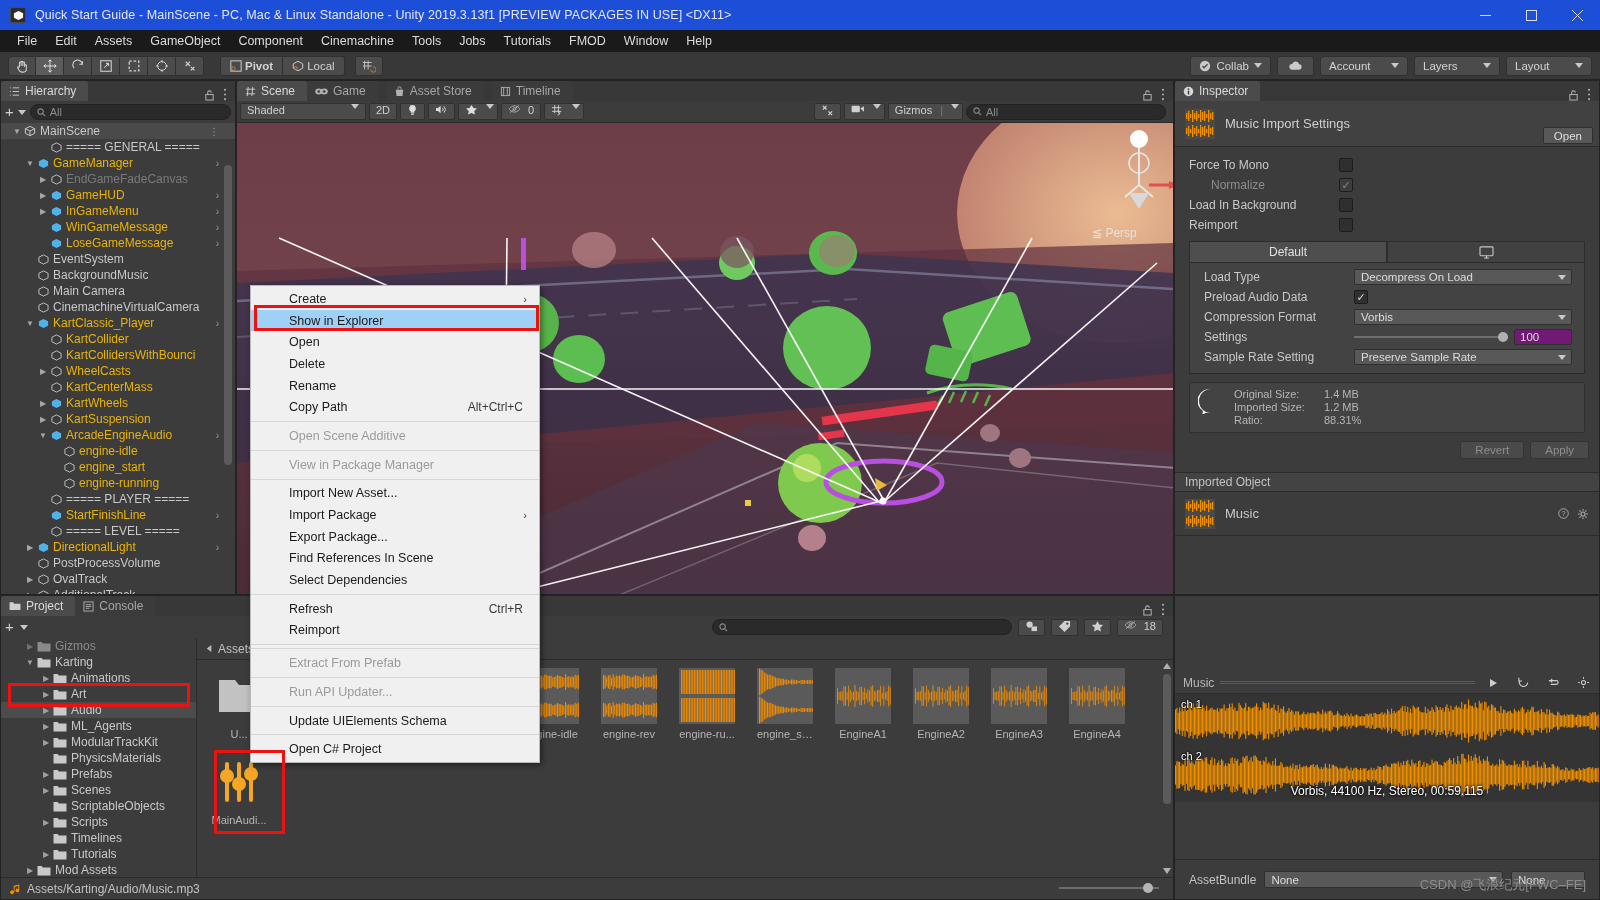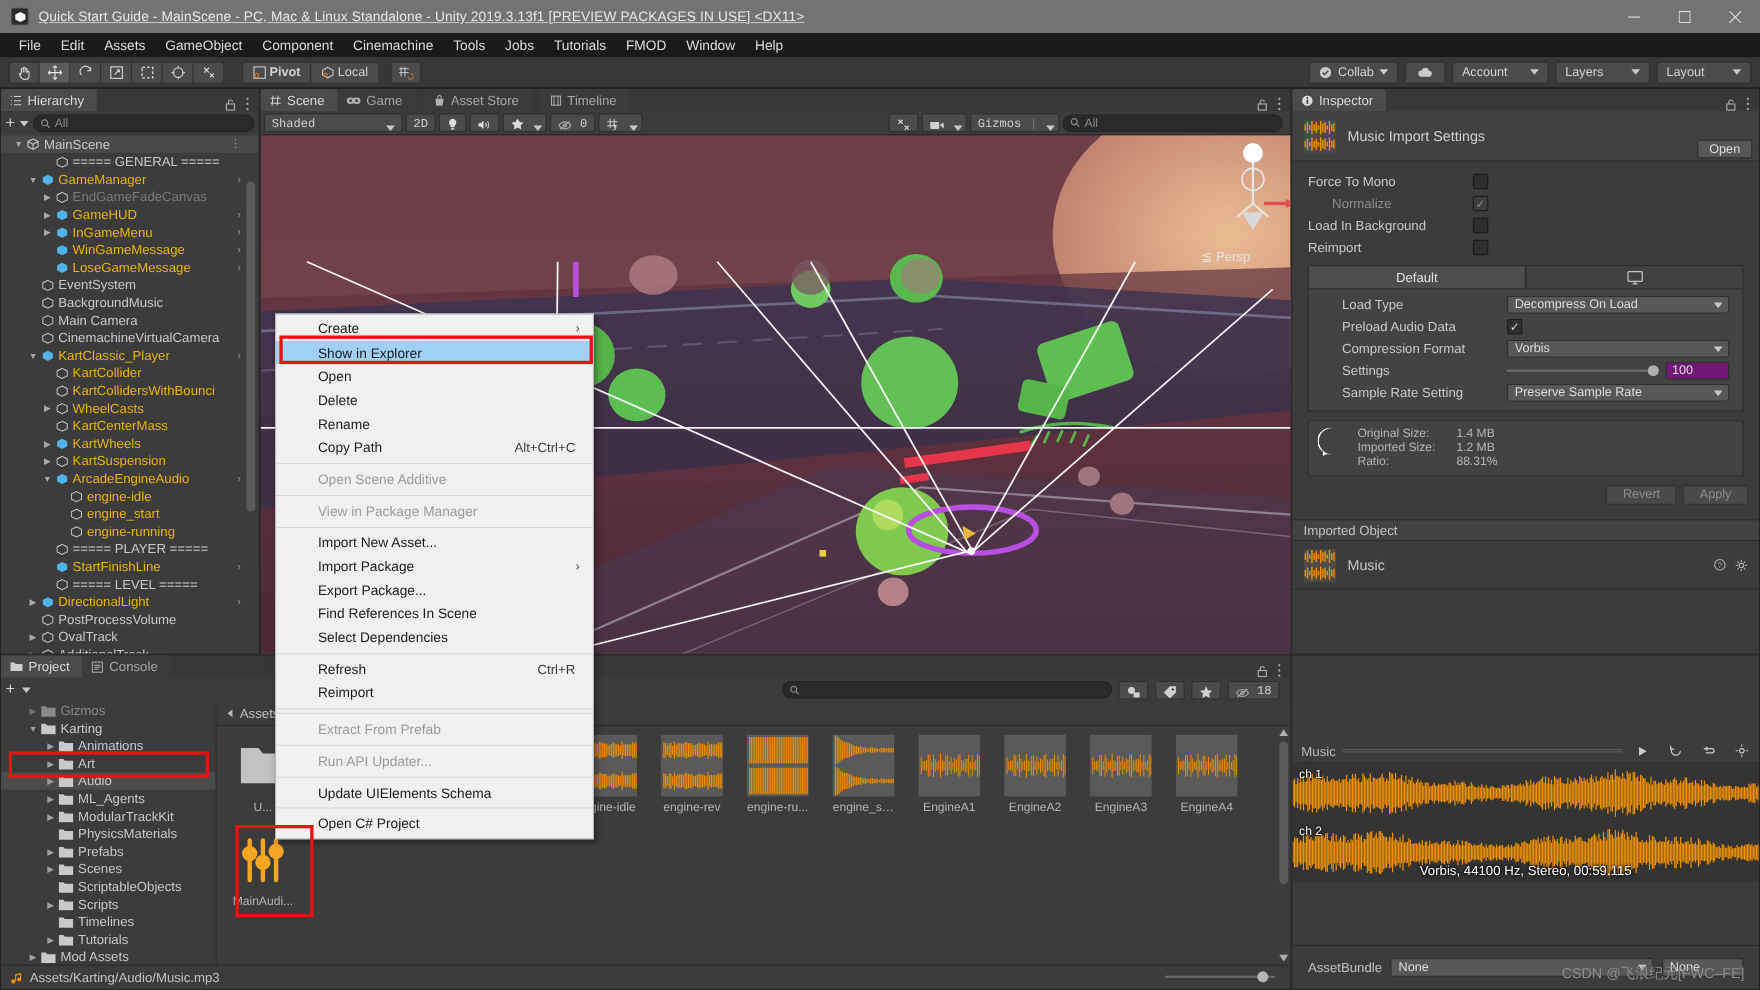--- a/index.html
+++ b/index.html
@@ -9,21 +9,21 @@
     font-size: 12px;
     background:#383838;
     color:#c4c4c4;
     -webkit-font-smoothing: antialiased;
   }
   .app { position:relative; width:1600px; height:900px; }
 
   
   .titlebar {
     position:absolute; left:0; top:0; width:1600px; height:30px;
-    background:#737373; display:flex; align-items:center;text-decoration:underline;
+    background:#1d4ed8; display:flex; align-items:center;
   }
   .titlebar .tb-icon {
     width:16px; height:16px; margin-left:10px; margin-right:9px;
     background:#2c2c2c; border:1px solid #4b4b4b; border-radius:2px;
     display:flex; align-items:center; justify-content:center;
   }
   .titlebar .tb-icon svg { display:block; }
   .titlebar .tb-title { font-size:12.5px; color:#e6e6e6; letter-spacing:.1px; }
   .win-btns { margin-left:auto; display:flex; height:30px; }
   .win-btn { width:46px; height:30px; display:flex; align-items:center; justify-content:center; color:#d8d8d8; }
@@ -88,21 +88,21 @@
   .h-row .chev { margin-left:auto; color:#9a9a9a; padding-right:16px; font-size:10px; }
   .blue { color:#eab308; }
   .dim { color:#7a7a7a; }
   .hscroll { position:absolute; right:2px; top:44px; width:10px; bottom:14px; }
   .hscroll .thumb { position:absolute; left:1px; width:8px; top:40px; height:300px; background:#5b5b5b; border-radius:4px; }
 
   
   #sceneview { left:236px; top:80px; width:938px; height:515px; background:#393939; }
   .sv-tabs { height:20px; display:flex; align-items:flex-end; background:#383838; }
   .sv-toolbar { height:22px; background:#3c3c3c; display:flex; align-items:center; padding:0 3px; gap:3px; border-bottom:1px solid #2a2a2a;}
-  .sbtn { height:17px; padding:0 6px; background:#4b4b4b; border:1px solid #303030; border-radius:2px; display:flex; align-items:flex-end; gap:4px; color:#cfcfcf; font-size:11px;font-family:Liberation Mono, monospace; }
+  .sbtn { height:17px; padding:0 6px; background:#4b4b4b; border:1px solid #303030; border-radius:2px; display:flex; align-items:flex-start; gap:4px; color:#cfcfcf; font-size:11px; }
   .sv-canvas { position:absolute; left:0; top:42px; right:0; bottom:0; overflow:hidden; }
 
   
   #inspector { left:1174px; top:80px; width:426px; height:515px; background:#3c3c3c; }
   .insp-body { position:absolute; left:0; top:20px; right:0; bottom:0; background:#3c3c3c; overflow:hidden;}
   .insp-head { height:46px; background:#414141; border-bottom:1px solid #2c2c2c; display:flex; align-items:center; padding:0 10px; position:relative;}
   .insp-title { font-size:13px; color:#cfcfcf; margin-left:10px; }
   .open-btn { position:absolute; right:6px; bottom:2px; height:17px; padding:0 10px; background:#585858; border:1px solid #2f2f2f; border-radius:2px; font-size:11.5px; color:#dcdcdc; display:flex; align-items:center;}
   .frow { height:20px; display:flex; align-items:center; padding:0 0 0 14px; font-size:12px; color:#c8c8c8; }
   .flab { width:150px; flex:none; }
@@ -975,21 +975,21 @@
         <div class="tab2 active">Default</div>
         <div class="tab2">
           <svg width="15" height="13" viewBox="0 0 16 14" fill="none" stroke="#c5c5c5" stroke-width="1.2">
               <rect x="1" y="1" width="14" height="9.5" rx="1"></rect>
               <path d="M5.5 13h5"></path>
               <path d="M8 10.5V13"></path>
             </svg>
         </div>
       </div>
 
-      <div style="margin:0 14px; background:#434343; border:1px solid #2c2c2c; border-top:none; padding:4px 0 6px 16px;">
+      <div style="margin:0 14px; background:#434343; border:1px solid #2c2c2c; border-top:none; padding:4px 0 6px 0;">
         <div class="frow">
           <div class="flab">Load Type</div>
           <div class="dd" style="flex:1;margin-right:12px;">
             <span>Decompress On Load</span>
             <span class="c caret"></span>
           </div>
         </div>
         <div class="frow">
           <div class="flab">Preload Audio Data</div>
           <div class="chk">✓</div>

